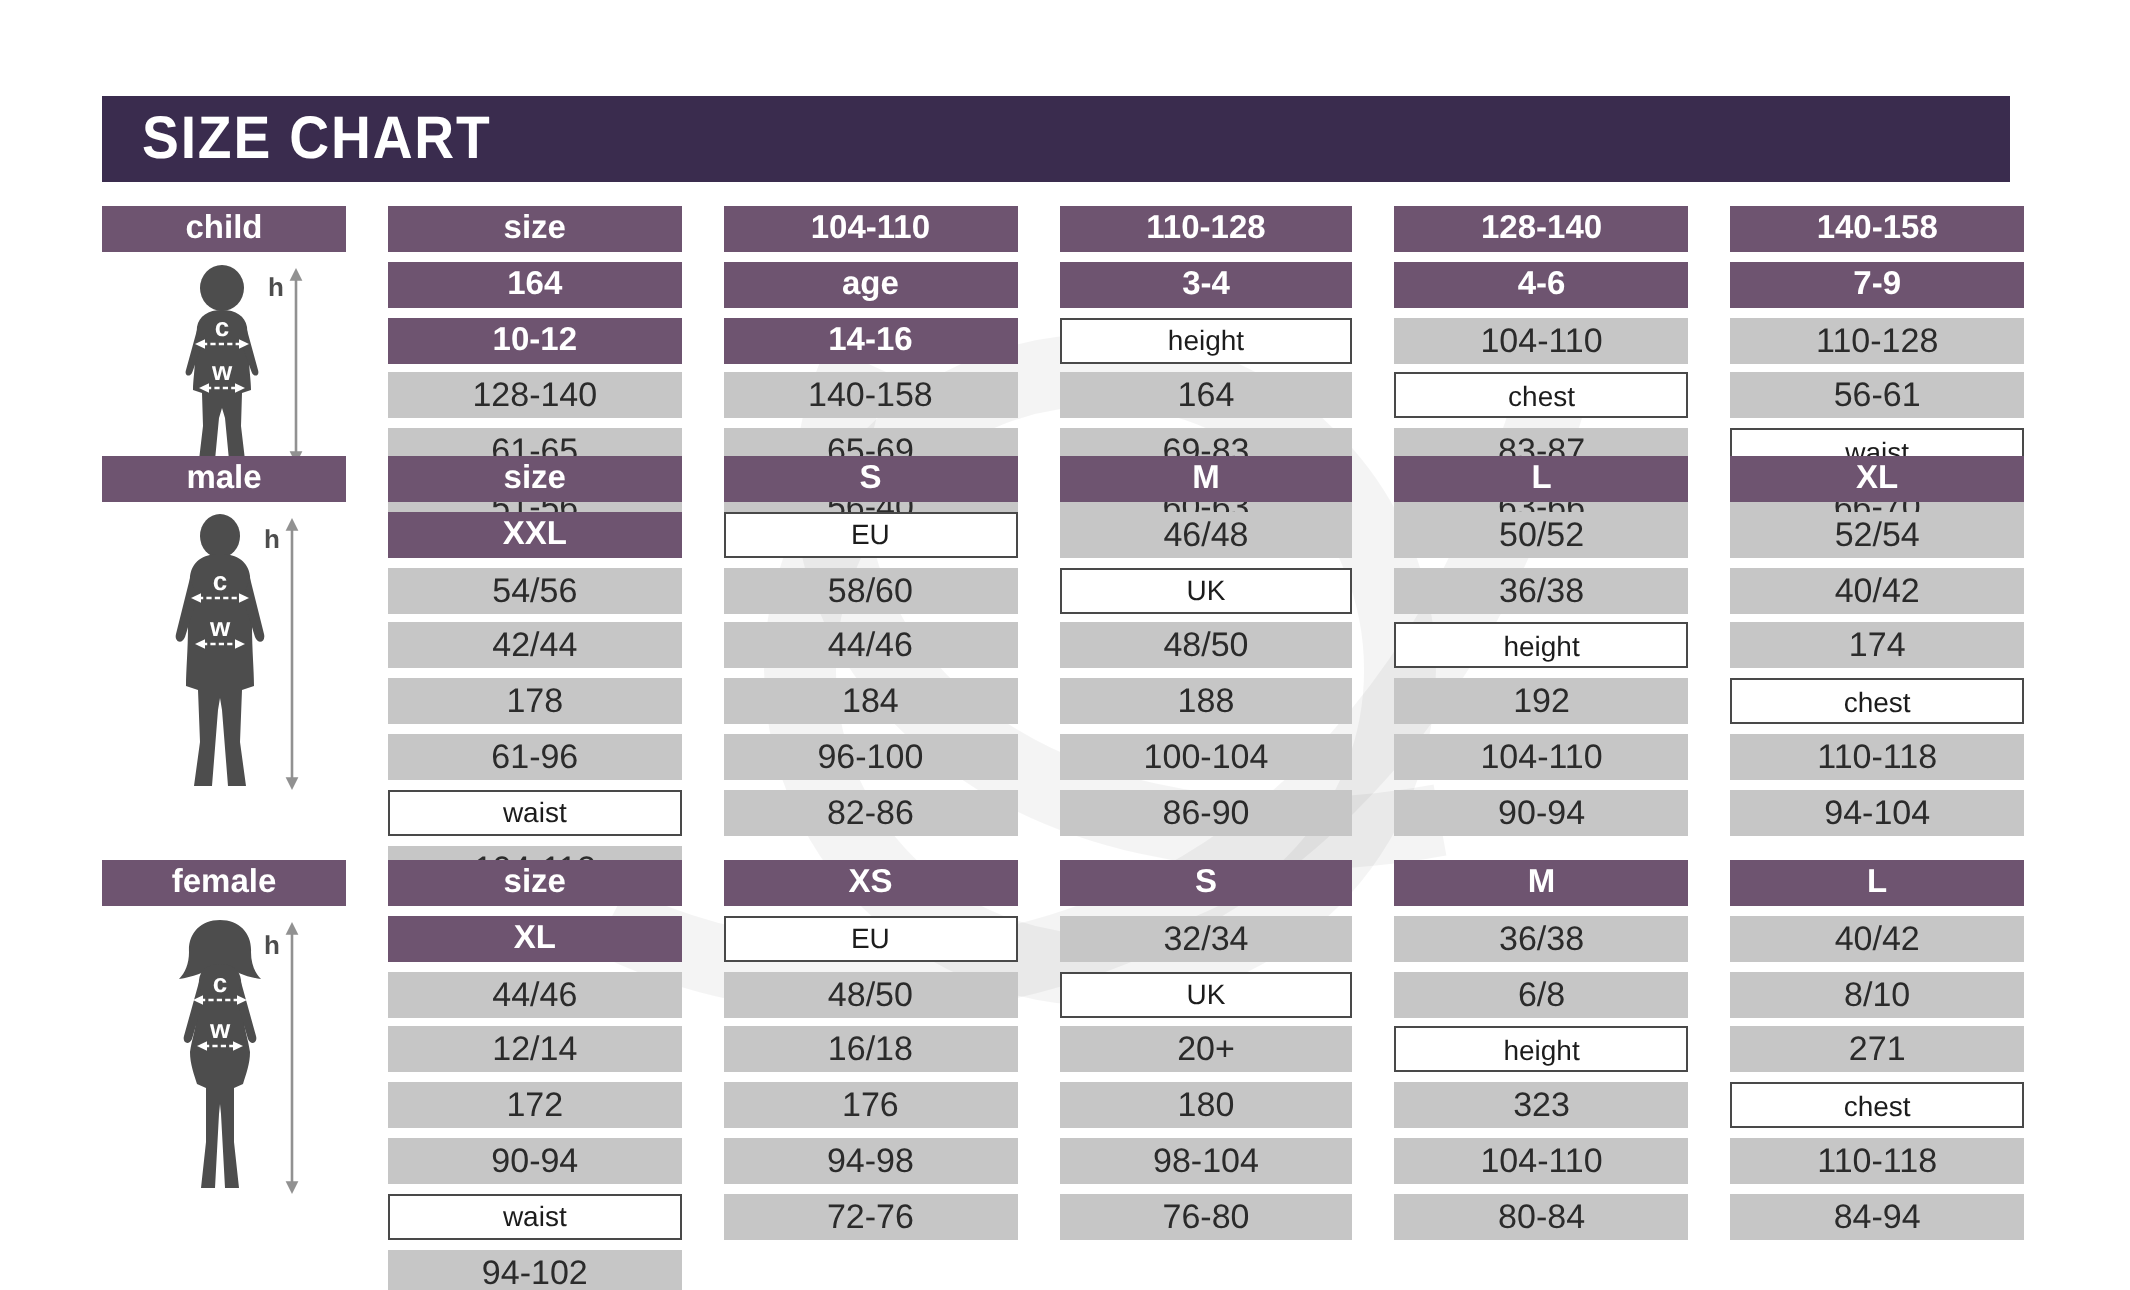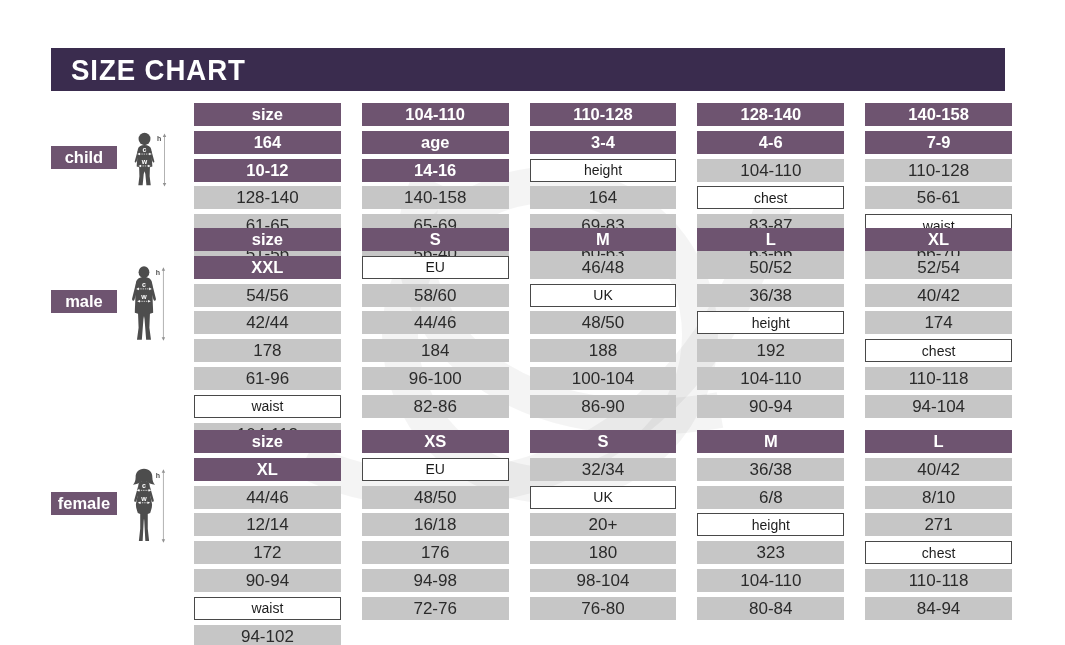--- a/index.html
+++ b/index.html
@@ -19,21 +19,21 @@
   .title-bar{position:absolute;left:51px;top:48px;width:954px;height:43px;
     background:var(--dark);display:flex;align-items:center;padding-left:20px;}
   .title{color:#fff;font-weight:700;font-size:30px;letter-spacing:1px;
     transform:scaleX(.92);transform-origin:left center;white-space:nowrap;}
 
   .sec{position:absolute;left:51px;width:961px;display:flex;gap:21px;align-items:flex-start;}
   .sec-child{top:103px;}
   .sec-male{top:228px;}
   .sec-female{top:430px;}
 
-  .leftcol{width:122px;flex:none;display:flex;align-items:center;}
+  .leftcol{width:122px;flex:none;display:flex;flex-direction:column;align-items:center;}
   .secname{width:100%;height:23px;}
   .figure{margin-top:6px;display:block;}
   .figure text{font-family:"Liberation Sans",sans-serif;font-weight:700;font-size:13px;}
   .fig-shape{fill:var(--sil);}
   .h-label{fill:var(--sil);}
   .cw-label{fill:#ffffff;}
   .h-line{stroke:#919191;stroke-width:1.3;}
   .h-head{fill:#919191;}
   .cw-line{stroke:#ffffff;stroke-width:1.3;stroke-dasharray:2.6 1.6;}
   .cw-head{fill:#ffffff;}

